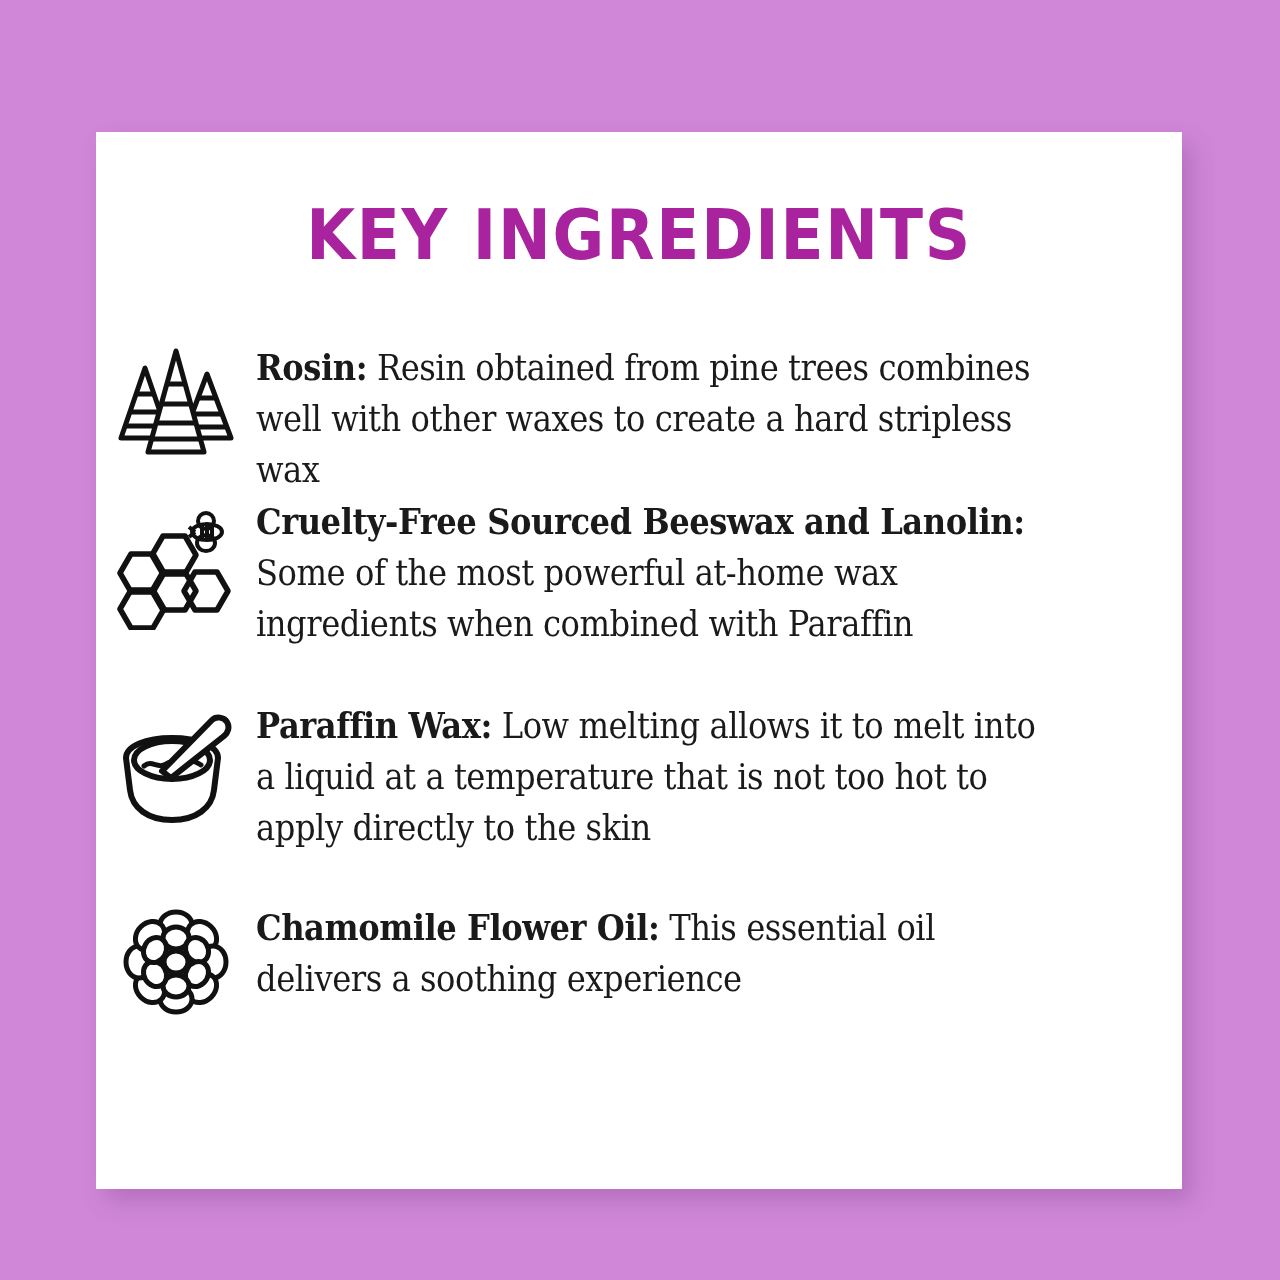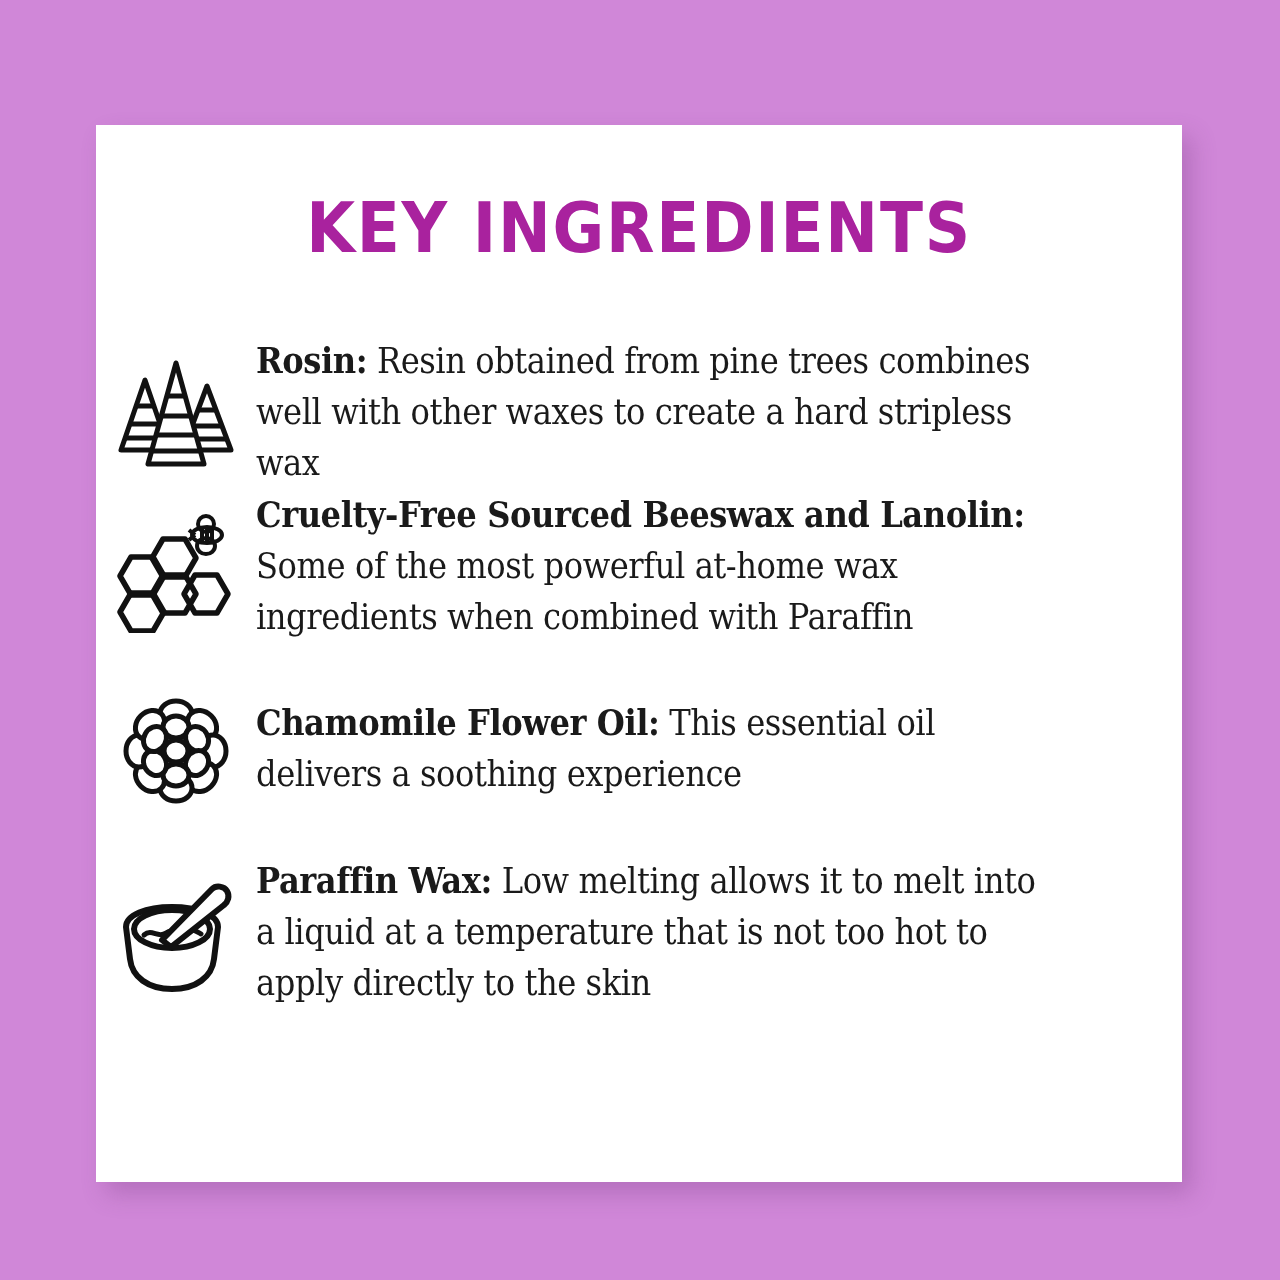--- a/index.html
+++ b/index.html
@@ -15,21 +15,21 @@
   }
   .stage {
     position: relative;
     width: 1280px;
     height: 1280px;
     background: #d087d8;
   }
   .card {
     position: absolute;
     left: 96px;
-    top: 125px;
+    top: 132px;
     width: 1086px;
     height: 1057px;
     background: #ffffff;
     box-shadow: 10px 12px 22px rgba(120, 60, 130, 0.30);
   }
   .page-title {
     position: absolute;
     left: 0;
     top: 68px;
     width: 100%;
@@ -46,21 +46,21 @@
   }
   .ingredient-list {
     position: absolute;
     left: 0;
     top: 210px;
     width: 100%;
   }
   .ingredient-row {
     position: relative;
     display: flex;
-    align-items: center;
+    align-items: flex-start;
   }
   .row-icon {
     flex: 0 0 160px;
     display: flex;
     justify-content: center;
     padding-top: 10px;
   }
   .row-icon svg {
     display: block;
   }
@@ -141,20 +141,38 @@
               <path d="M78 22 L72 17 M78 22 L72 27"></path>
               <path d="M85 16 L85 28 M90 16 L90 28 M95 17 L95 27"></path>
             </g>
           </svg>
         </div>
         <div class="row-text">
           <span class="term">Cruelty-Free Sourced Beeswax and Lanolin:</span><span class="desc"> Some of the most powerful at-home wax ingredients when combined with Paraffin</span>
         </div>
       </div>
 
+      <div class="ingredient-row row-3">
+        <div class="row-icon">
+          <svg width="120" height="118" viewBox="0 0 120 118" fill="none" stroke="#111111" stroke-width="6" stroke-linecap="round" stroke-linejoin="round">
+
+            <path d="M10 50 C10 38 30 30 56 30 C82 30 102 38 102 50 L98 82 C96 100 80 112 56 112 C32 112 16 100 14 82 Z" fill="#ffffff"></path>
+
+            <ellipse cx="56" cy="52" rx="38" ry="19" fill="#ffffff"></ellipse>
+
+            <path d="M28 58 C36 51 42 62 50 56 C58 50 64 61 72 55 C77 51 81 55 85 57" stroke-width="5"></path>
+
+            <path d="M46 63 L96 12 C100 8 108 9 111 14 C114 19 112 25 108 28 L55 70 Z" fill="#ffffff"></path>
+          </svg>
+        </div>
+        <div class="row-text">
+          <span class="term">Paraffin Wax:</span><span class="desc"> Low melting allows it to melt into a liquid at a temperature that is not too hot to apply directly to the skin</span>
+        </div>
+      </div>
+
       <div class="ingredient-row row-4">
         <div class="row-icon">
           <svg width="108" height="108" viewBox="0 0 108 108" fill="#ffffff" stroke="#111111" stroke-width="5">
 
             <g>
               <ellipse cx="54" cy="17" rx="16" ry="13"></ellipse>
               <ellipse cx="80" cy="28" rx="16" ry="13" transform="rotate(45 80 28)"></ellipse>
               <ellipse cx="91" cy="54" rx="13" ry="16"></ellipse>
               <ellipse cx="80" cy="80" rx="16" ry="13" transform="rotate(-45 80 80)"></ellipse>
               <ellipse cx="54" cy="91" rx="16" ry="13"></ellipse>
@@ -173,33 +191,15 @@
             </g>
 
             <ellipse cx="54" cy="54" rx="12" ry="11"></ellipse>
           </svg>
         </div>
         <div class="row-text">
           <span class="term">Chamomile Flower Oil:</span><span class="desc"> This essential oil delivers a soothing experience</span>
         </div>
       </div>
 
-      <div class="ingredient-row row-3">
-        <div class="row-icon">
-          <svg width="120" height="118" viewBox="0 0 120 118" fill="none" stroke="#111111" stroke-width="6" stroke-linecap="round" stroke-linejoin="round">
-
-            <path d="M10 50 C10 38 30 30 56 30 C82 30 102 38 102 50 L98 82 C96 100 80 112 56 112 C32 112 16 100 14 82 Z" fill="#ffffff"></path>
-
-            <ellipse cx="56" cy="52" rx="38" ry="19" fill="#ffffff"></ellipse>
-
-            <path d="M28 58 C36 51 42 62 50 56 C58 50 64 61 72 55 C77 51 81 55 85 57" stroke-width="5"></path>
-
-            <path d="M46 63 L96 12 C100 8 108 9 111 14 C114 19 112 25 108 28 L55 70 Z" fill="#ffffff"></path>
-          </svg>
-        </div>
-        <div class="row-text">
-          <span class="term">Paraffin Wax:</span><span class="desc"> Low melting allows it to melt into a liquid at a temperature that is not too hot to apply directly to the skin</span>
-        </div>
-      </div>
-
     </div>
   </div>
 </div>
 
 </body></html>

